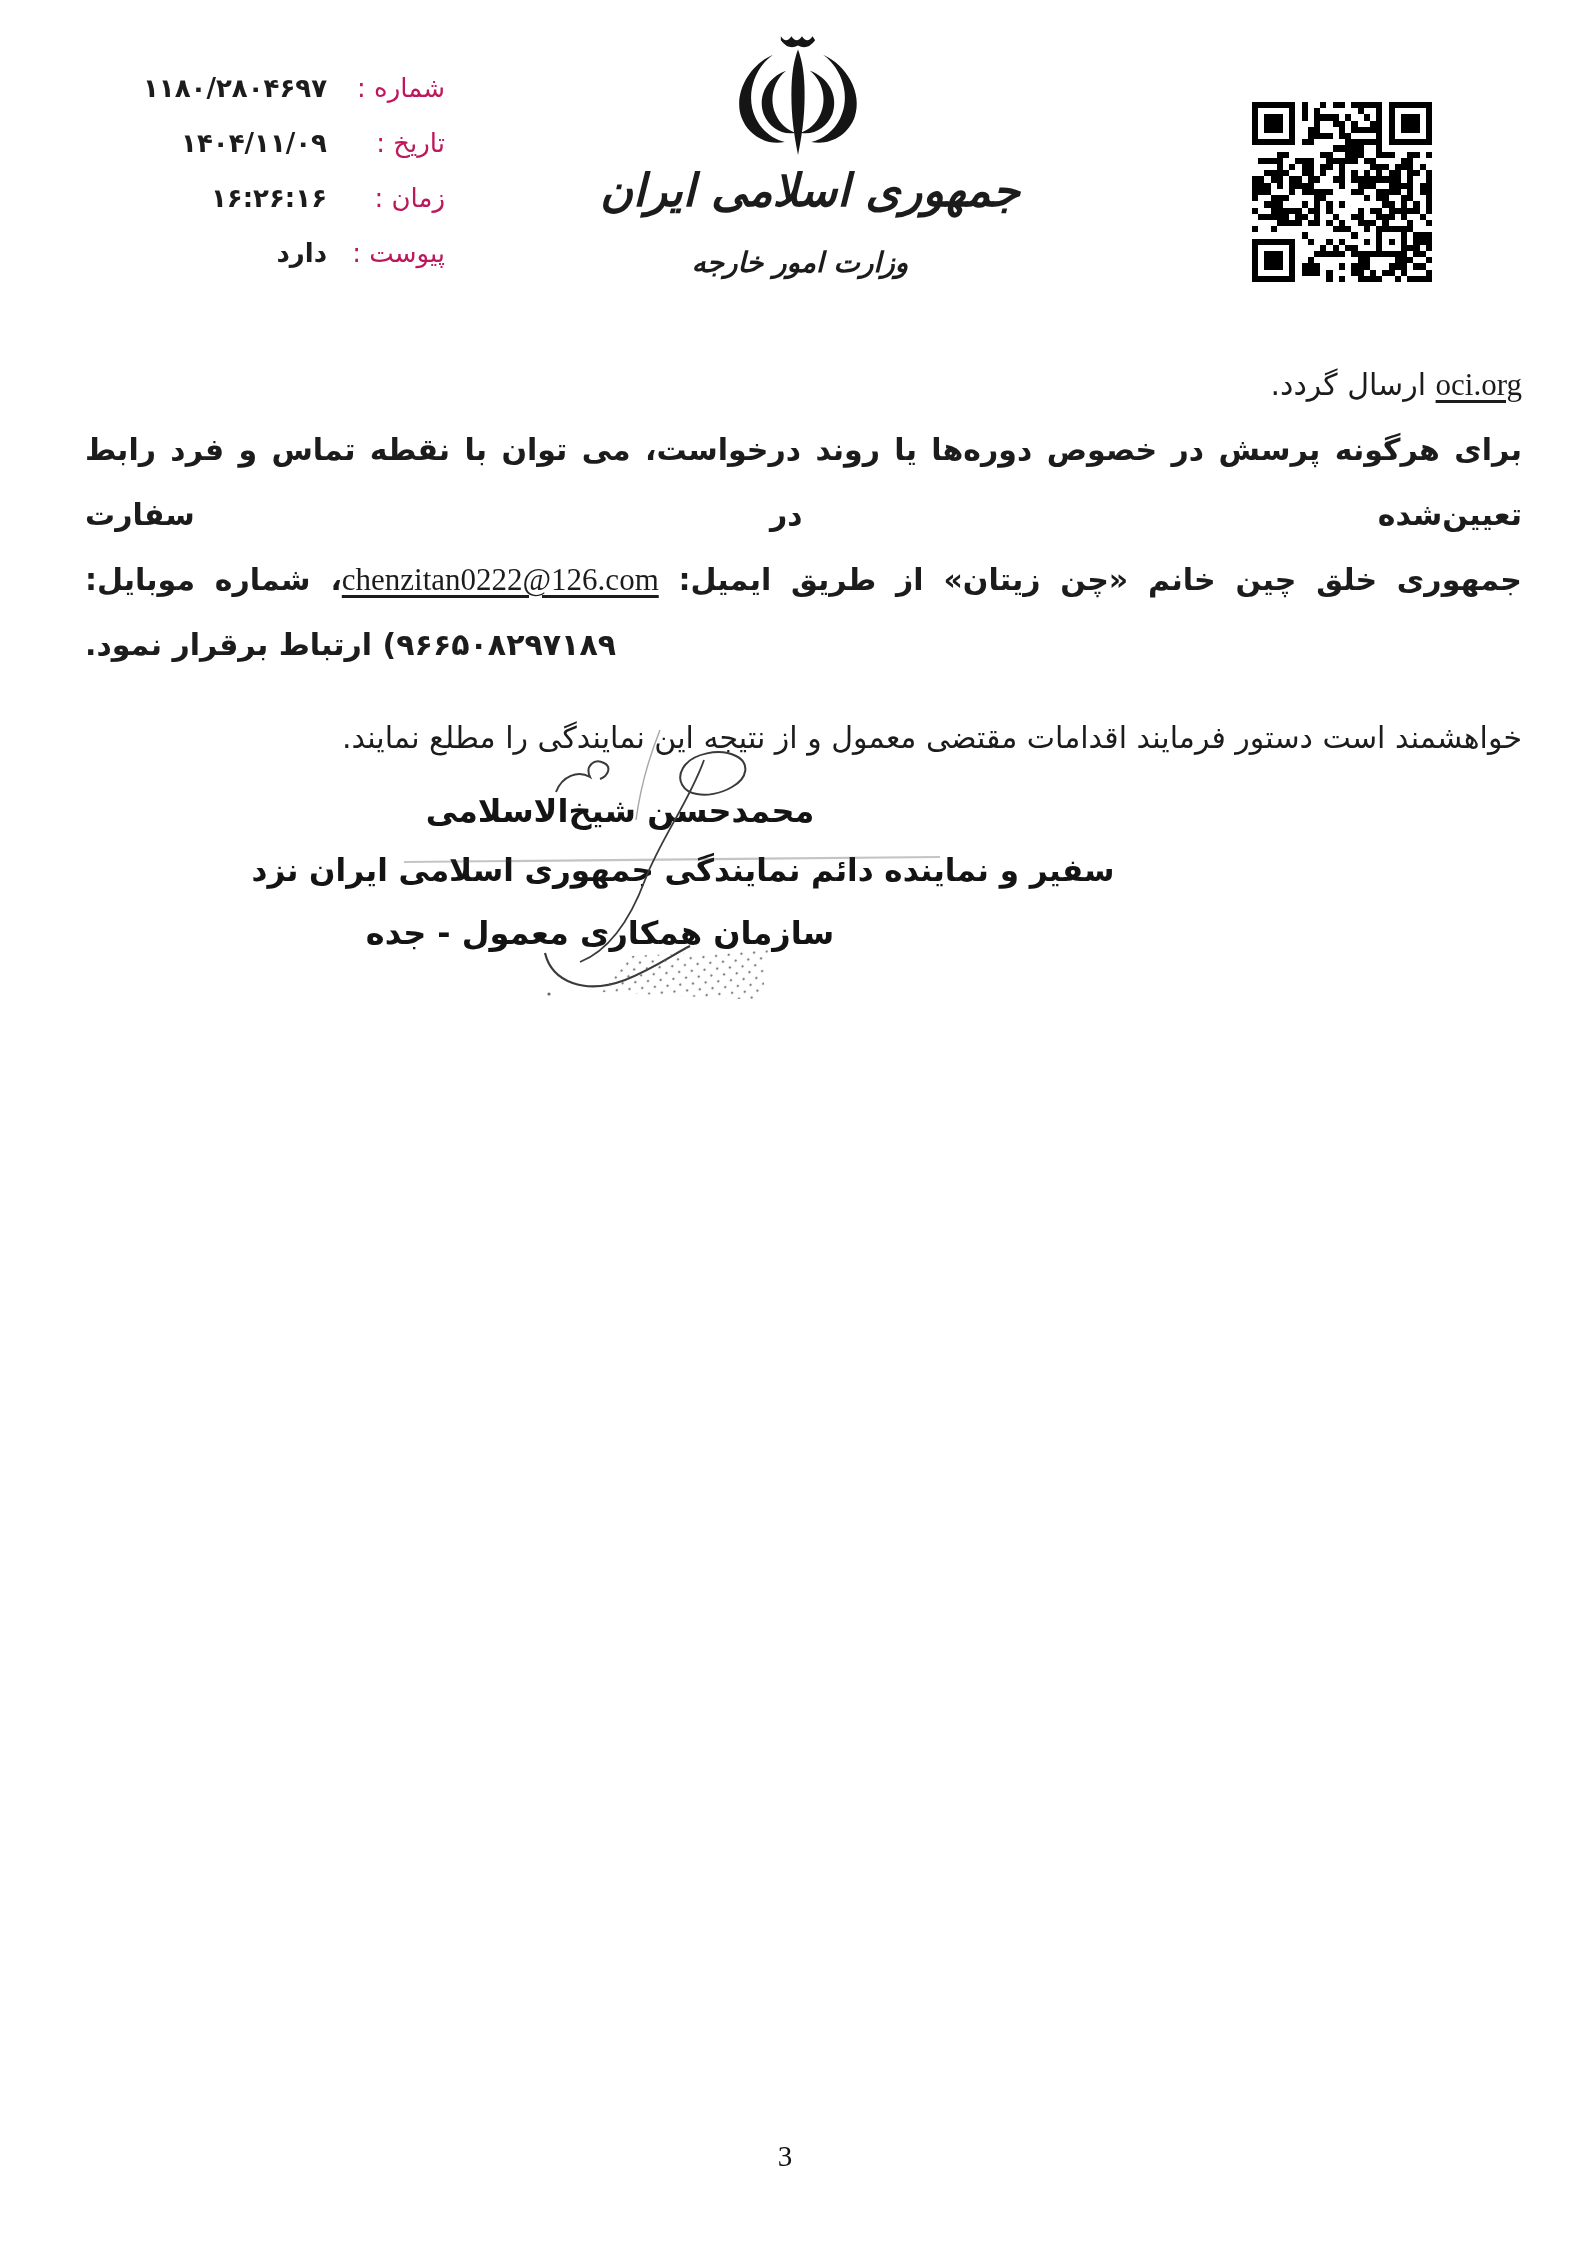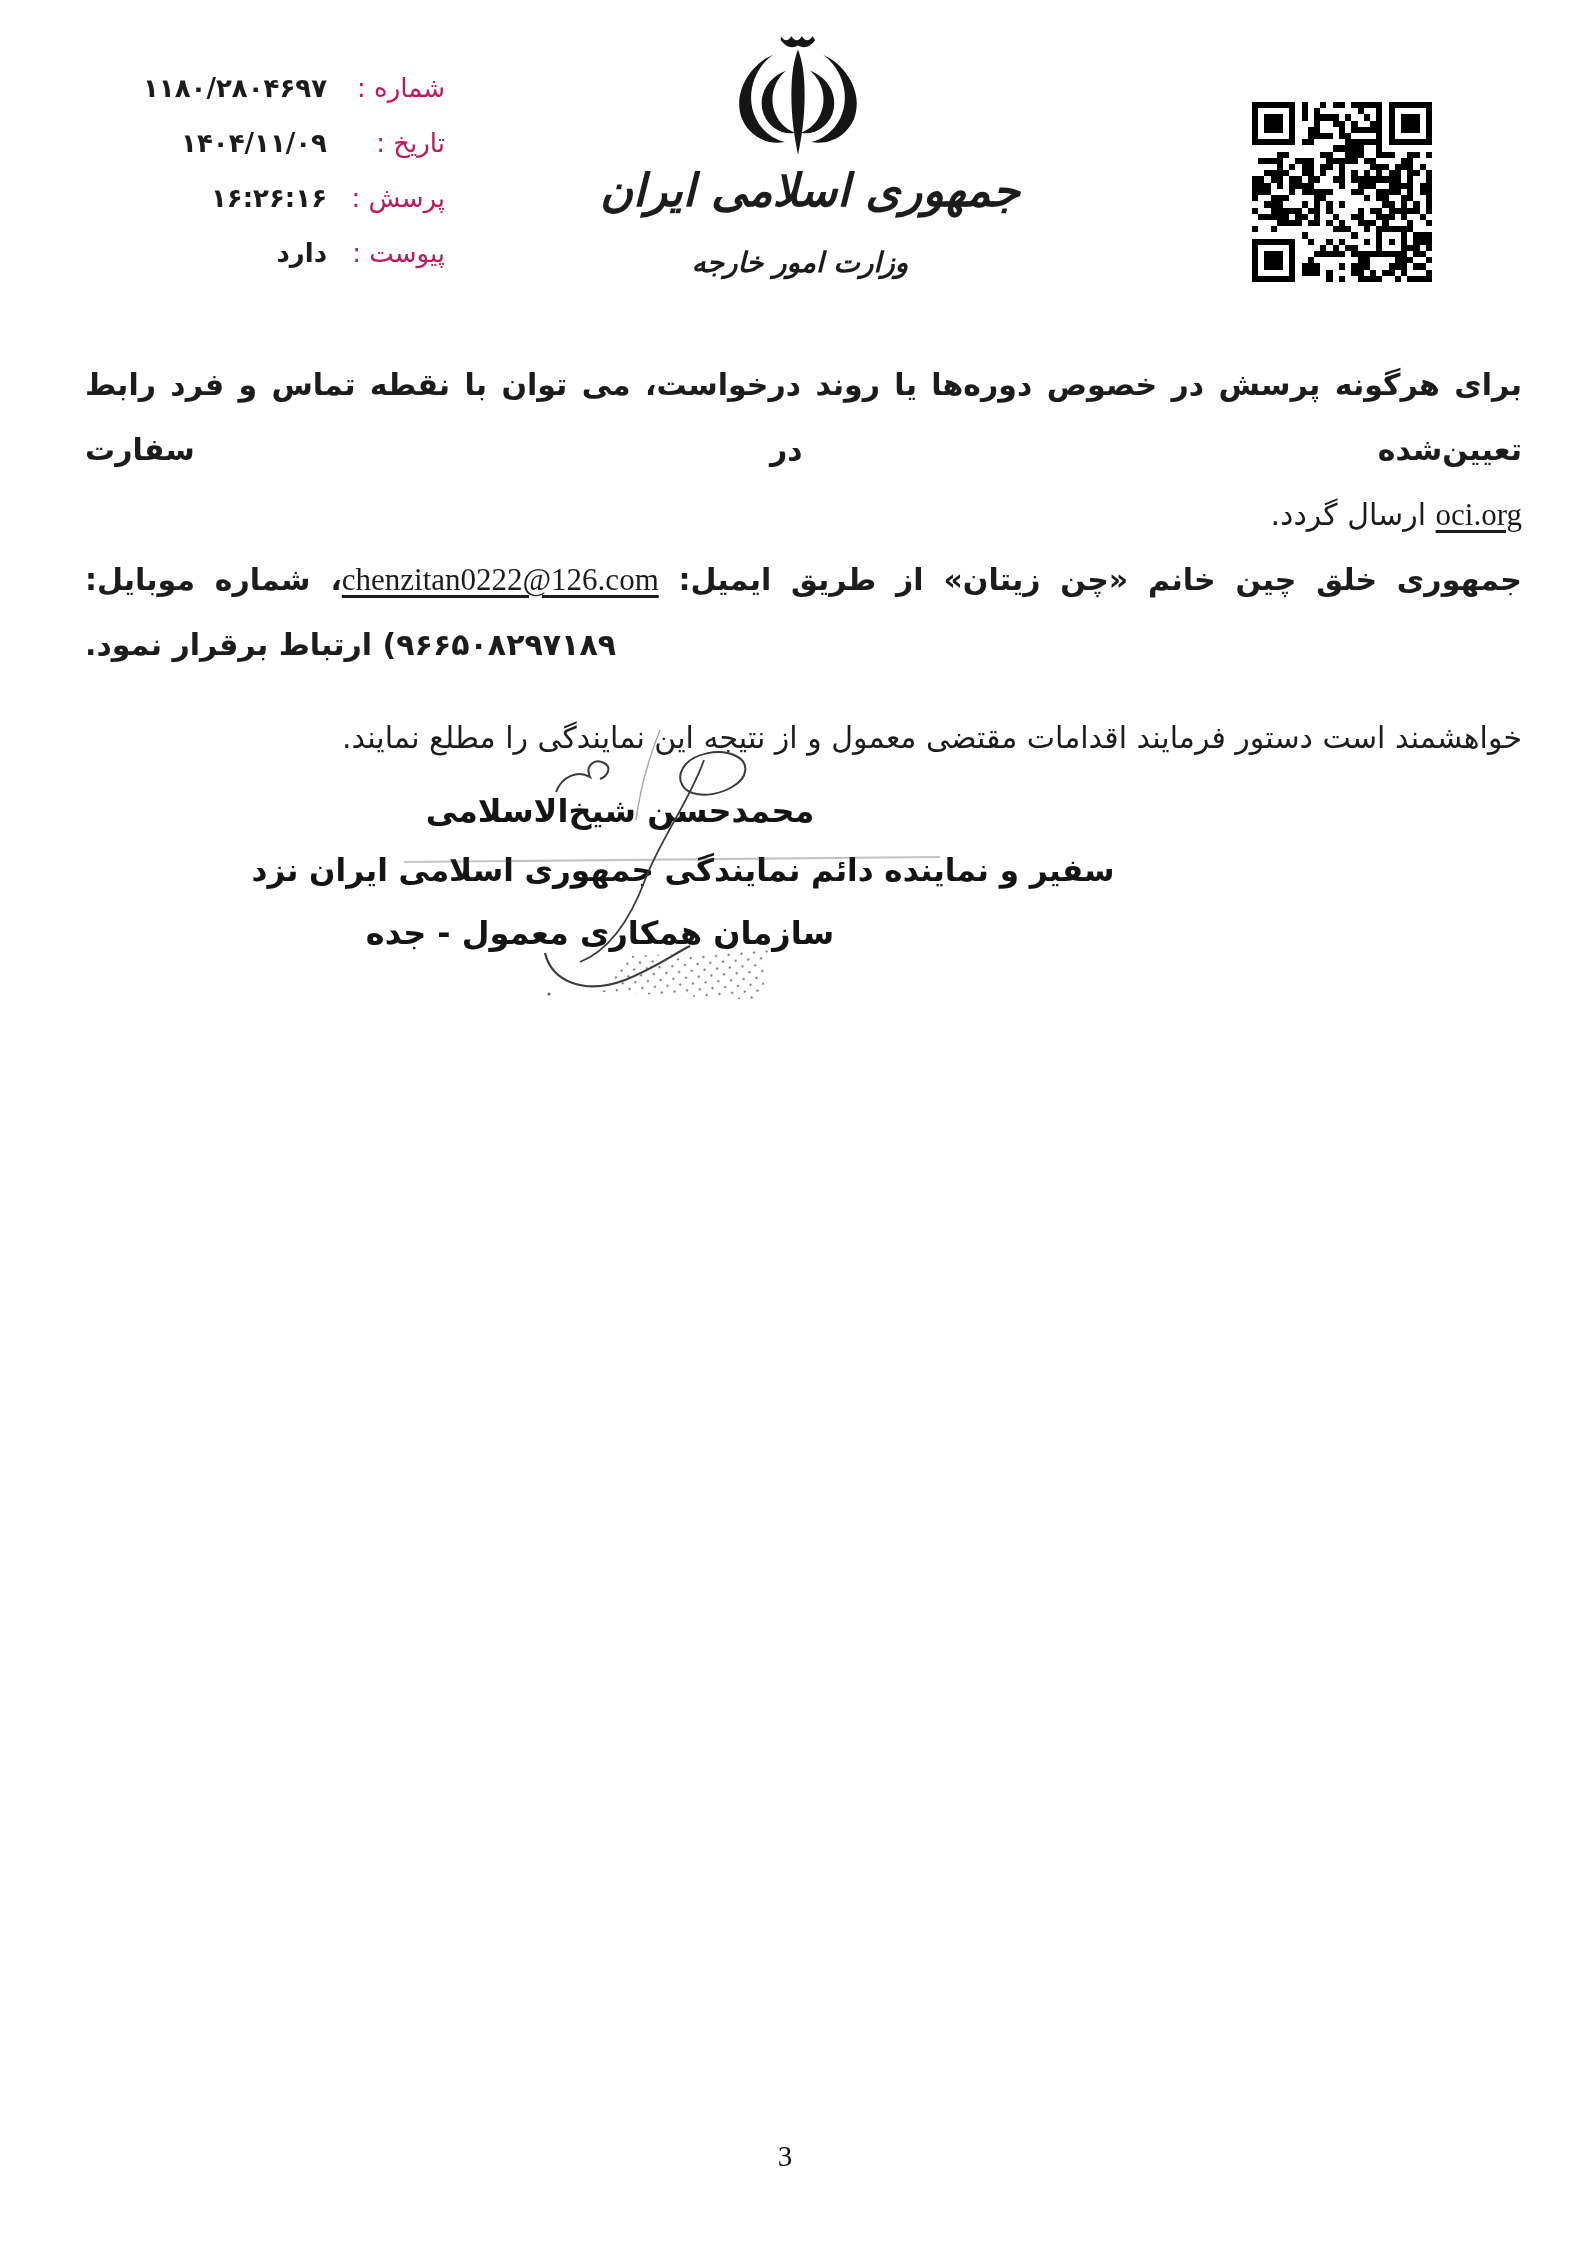--- a/index.html
+++ b/index.html
@@ -65,21 +65,21 @@
   <div class="meta">
     <div class="meta-row">
       <span class="meta-label">شماره :</span>
       <span class="meta-value">۱۱۸۰/۲۸۰۴۶۹۷</span>
     </div>
     <div class="meta-row">
       <span class="meta-label">تاریخ :</span>
       <span class="meta-value">۱۴۰۴/۱۱/۰۹</span>
     </div>
     <div class="meta-row">
-      <span class="meta-label">پرسش :</span>
+      <span class="meta-label">زمان :</span>
       <span class="meta-value">۱۶:۲۶:۱۶</span>
     </div>
     <div class="meta-row">
       <span class="meta-label">پیوست :</span>
       <span class="meta-value">دارد</span>
     </div>
   </div>
 
   <div class="emblem-wrap">
     <svg width="132" height="146" viewBox="0 0 100 110" aria-hidden="true">
@@ -430,22 +430,22 @@
         <rect x="0" y="22" width="7" height="7" fill="#000"></rect>
         <rect x="1" y="23" width="5" height="5" fill="#fff"></rect>
         <rect x="2" y="24" width="3" height="3" fill="#000"></rect>
         <rect x="20" y="20" width="5" height="5" fill="#000"></rect>
         <rect x="21" y="21" width="3" height="3" fill="#fff"></rect>
         <rect x="22" y="22" width="1" height="1" fill="#000"></rect>
       </svg>
   </div>
 
   <div class="body">
+    <div class="bline line-a"><span class="link">oci.org</span><span> ارسال گردد.</span></div>
     <div class="bline jline bold">برای هرگونه پرسش در خصوص دوره‌ها یا روند درخواست، می توان با نقطه تماس و فرد رابط تعیین‌شده در سفارت</div>
-    <div class="bline line-a"><span class="link">oci.org</span><span> ارسال گردد.</span></div>
     <div class="bline jline bold"><span>جمهوری خلق چین خانم «چن زیتان» از طریق ایمیل: </span><span class="link">chenzitan0222@126.com</span><span>، شماره موبایل:</span></div>
     <div class="bline rline bold">۹۶۶۵۰۸۲۹۷۱۸۹) ارتباط برقرار نمود.</div>
     <div class="bline request">خواهشمند است دستور فرمایند اقدامات مقتضی معمول و از نتیجه این نمایندگی را مطلع نمایند.</div>
   </div>
 
   <div class="sig-name">محمدحسن شیخ‌الاسلامی</div>
   <div class="sig-title">سفیر و نماینده دائم نمایندگی جمهوری اسلامی ایران نزد</div>
   <div class="sig-org">سازمان همکاری معمول - جده</div>
 
   <svg class="sig-svg" width="580" height="380" viewBox="400 690 580 380" aria-hidden="true">

